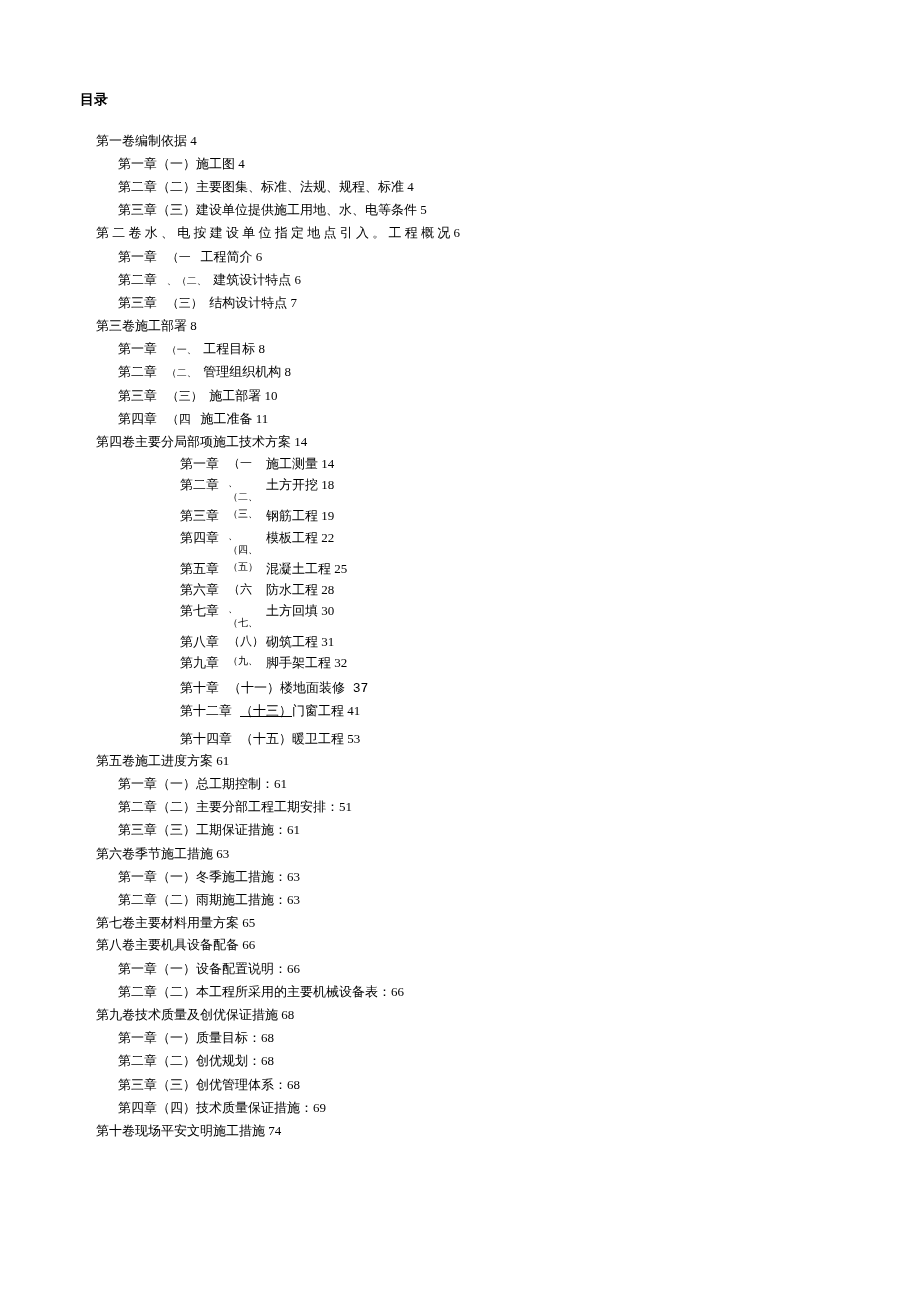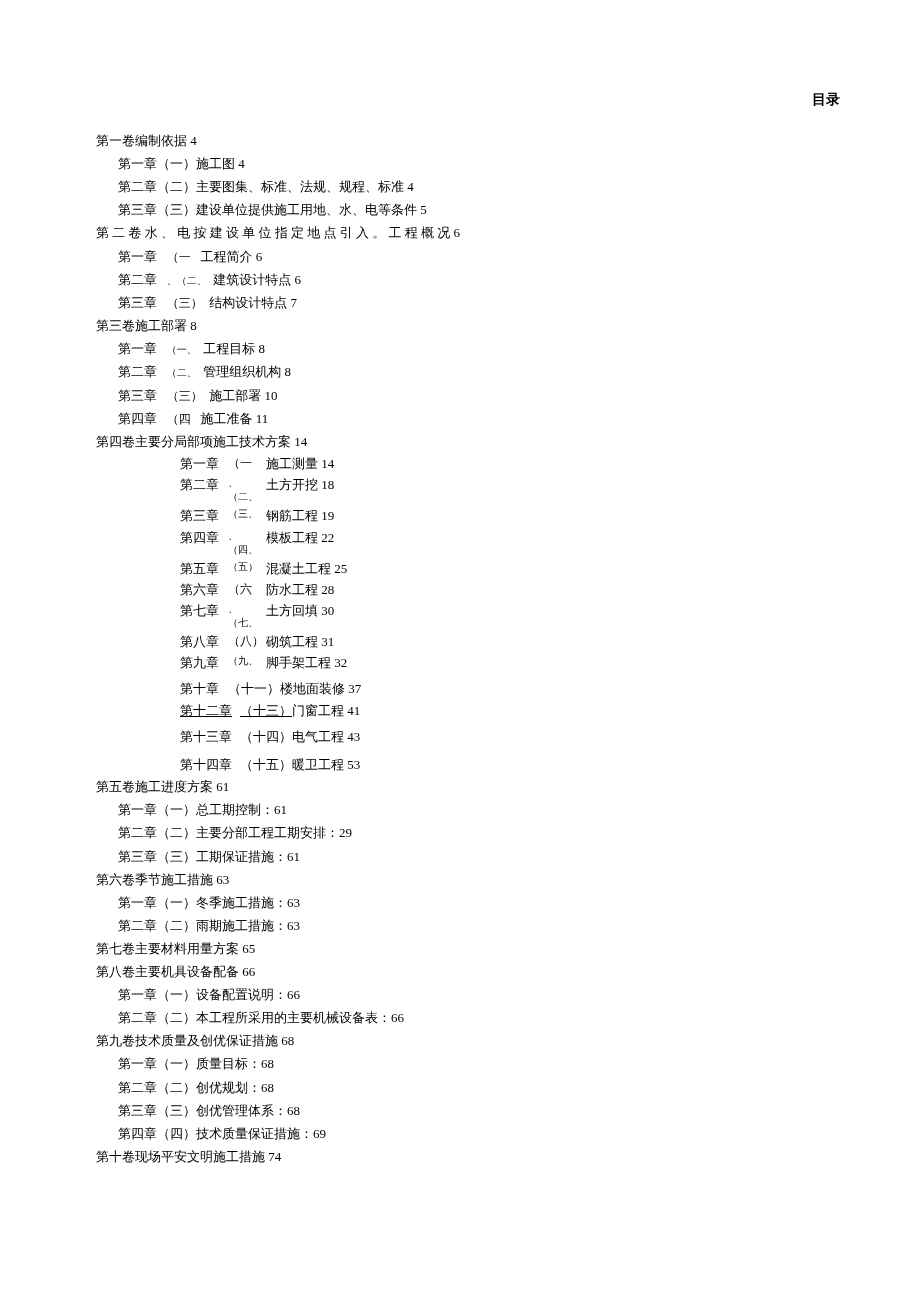--- a/index.html
+++ b/index.html
@@ -7,21 +7,21 @@
     font-size: 13px;
     color: #000;
     background: #fff;
     margin: 0;
     padding: 90px 80px 60px 80px;
     width: 920px;
     box-sizing: border-box;
     line-height: 1.4;
   }
   .title {
-    text-align: right;
+    text-align: left;
     font-weight: bold;
     font-size: 14px;
     margin-bottom: 22px;
   }
   .vol {
     margin: 4px 0 4px 16px;
   }
   .chap {
     margin: 5px 0 5px 38px;
   }
@@ -136,45 +136,40 @@
   <div class="row">
     <span class="cell-ch">第八章</span>
     <span class="cell-num">（八）</span>
     <span class="cell-desc">砌筑工程 31</span>
   </div>
   <div class="row">
     <span class="cell-ch">第九章</span>
     <span class="cell-num small">（九、</span>
     <span class="cell-desc">脚手架工程 32</span>
   </div>
-  <div class="row" style="margin-top:8px;">
+  <div class="row" style="margin-top:8px;font-family:Liberation Mono, monospace;">
     <span class="cell-ch">第十章</span>
     <span style="width:52px;">（十一）</span>
     <span class="cell-desc">楼地面装修 37</span>
   </div>
   <div class="row">
-    <span style="width:60px;text-decoration:underline;">第十二章</span>
+    <span style="width:60px;">第十二章</span>
     <span style="width:52px;text-decoration:underline;">（十三）</span>
     <span class="cell-desc">门窗工程 41</span>
-  </div>
-  <div class="row" style="margin-top:8px;">
-    <span style="width:60px;">第十三章</span>
-    <span style="width:52px;">（十四）</span>
-    <span class="cell-desc">电气工程 43</span>
   </div>
   <div class="row" style="margin-top:10px;">
     <span style="width:60px;">第十四章</span>
     <span style="width:52px;">（十五）</span>
     <span class="cell-desc">暖卫工程 53</span>
   </div>
 </div>
 
 <div class="vol">第五卷施工进度方案 61</div>
 <div class="chap">第一章（一）总工期控制：61</div>
-<div class="chap">第二章（二）主要分部工程工期安排：29</div>
+<div class="chap">第二章（二）主要分部工程工期安排：51</div>
 <div class="chap">第三章（三）工期保证措施：61</div>
 
 <div class="vol">第六卷季节施工措施 63</div>
 <div class="chap">第一章（一）冬季施工措施：63</div>
 <div class="chap">第二章（二）雨期施工措施：63</div>
 
 <div class="vol">第七卷主要材料用量方案 65</div>
 
 <div class="vol">第八卷主要机具设备配备 66</div>
 <div class="chap">第一章（一）设备配置说明：66</div>

